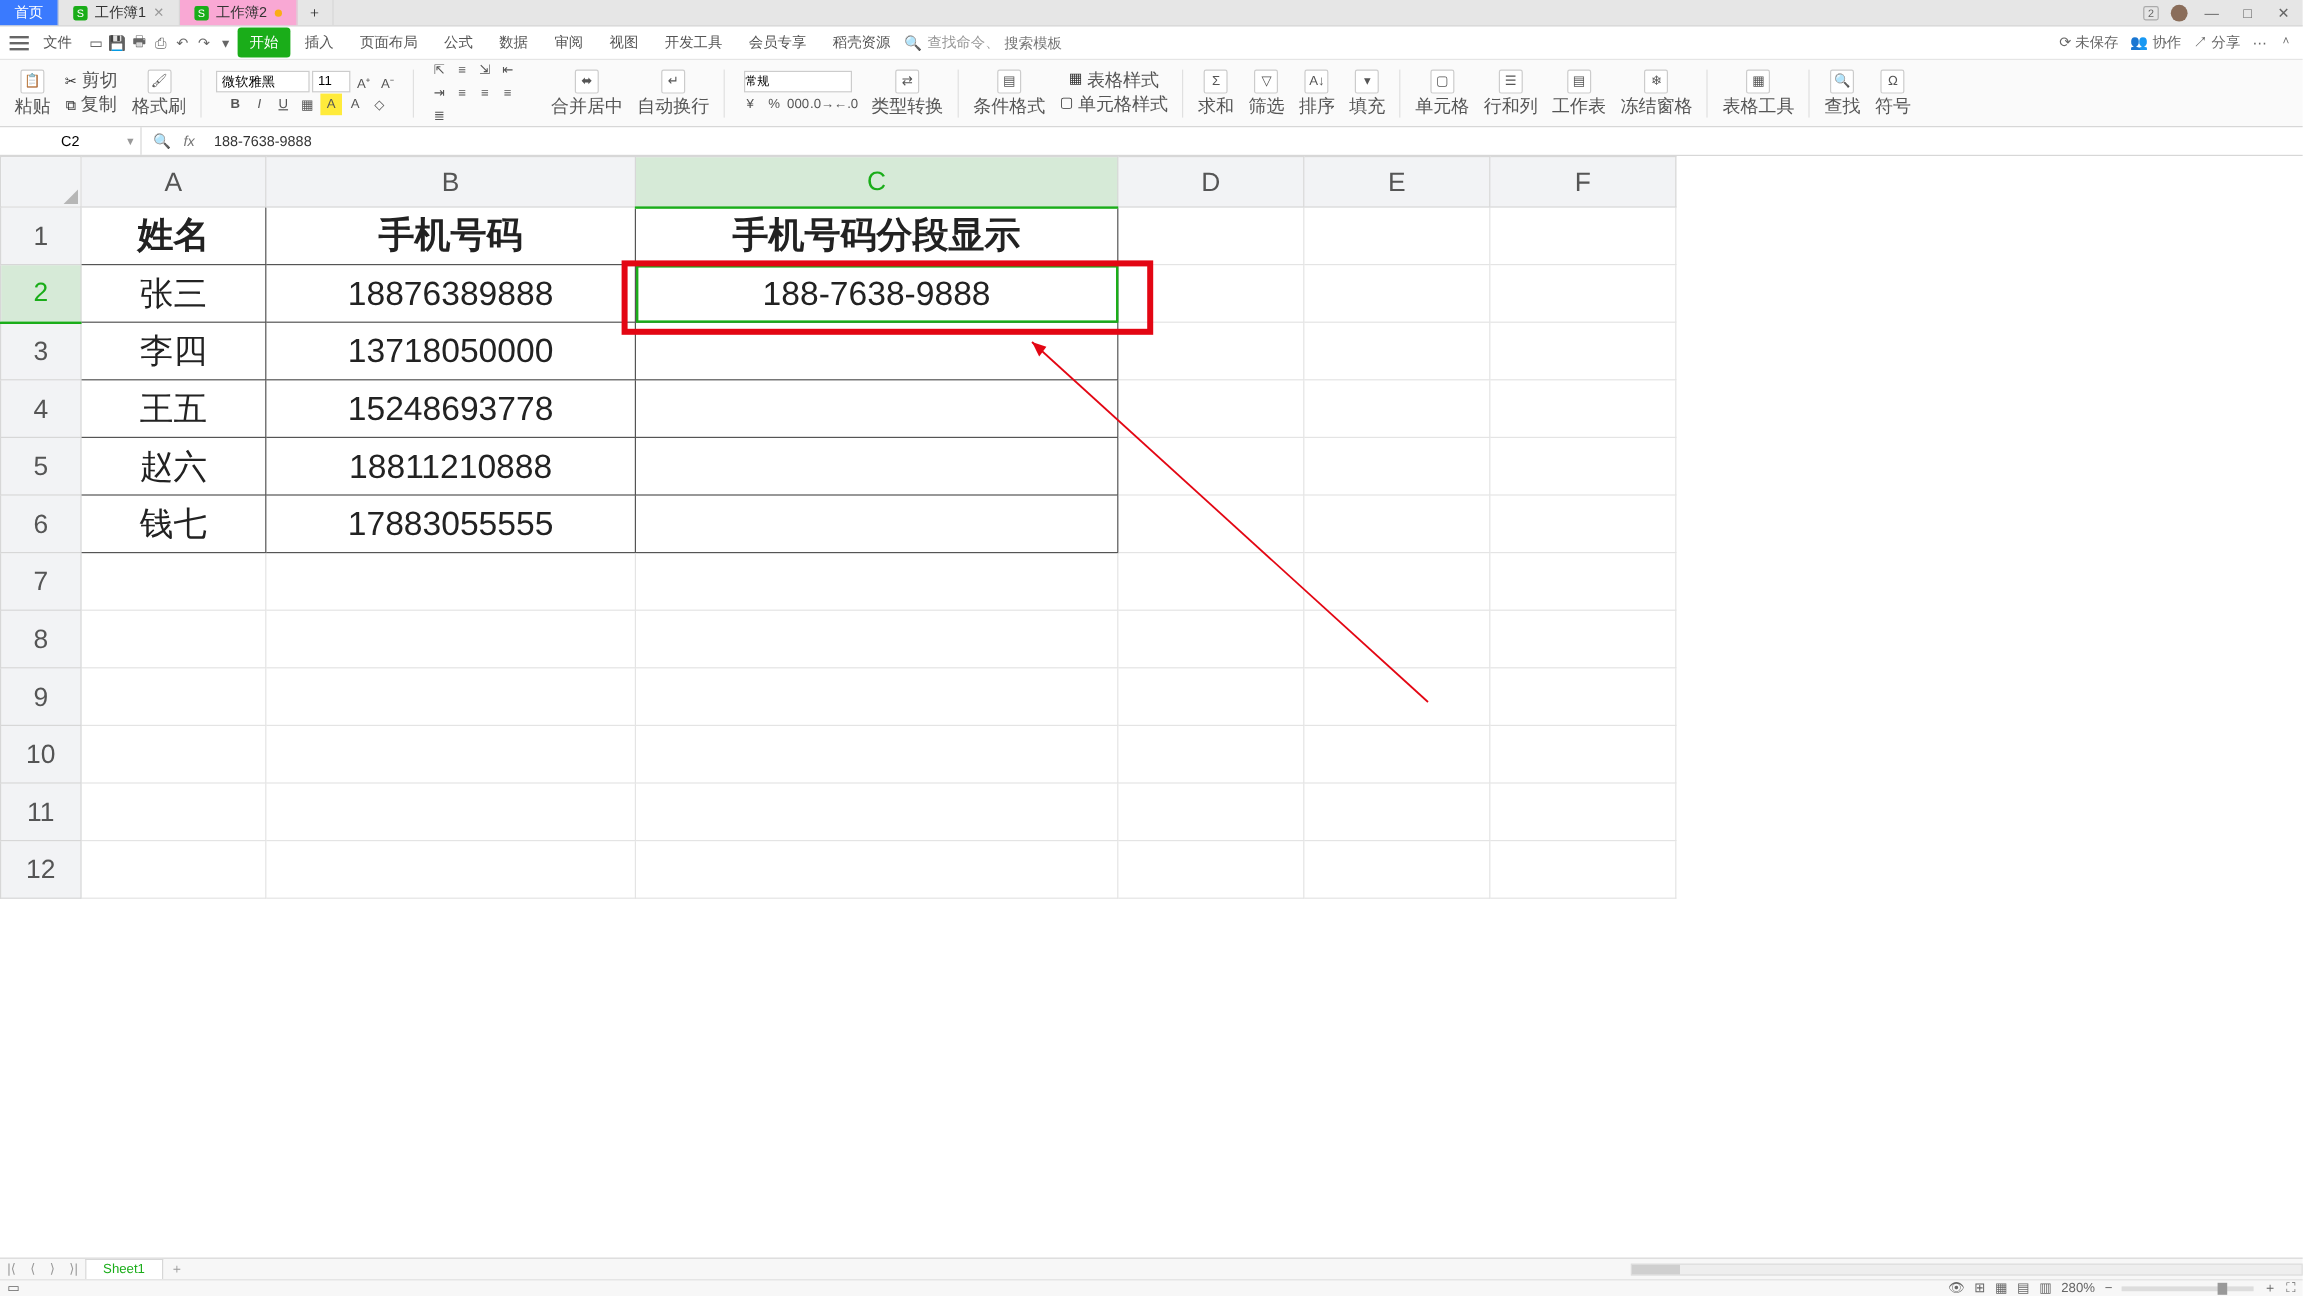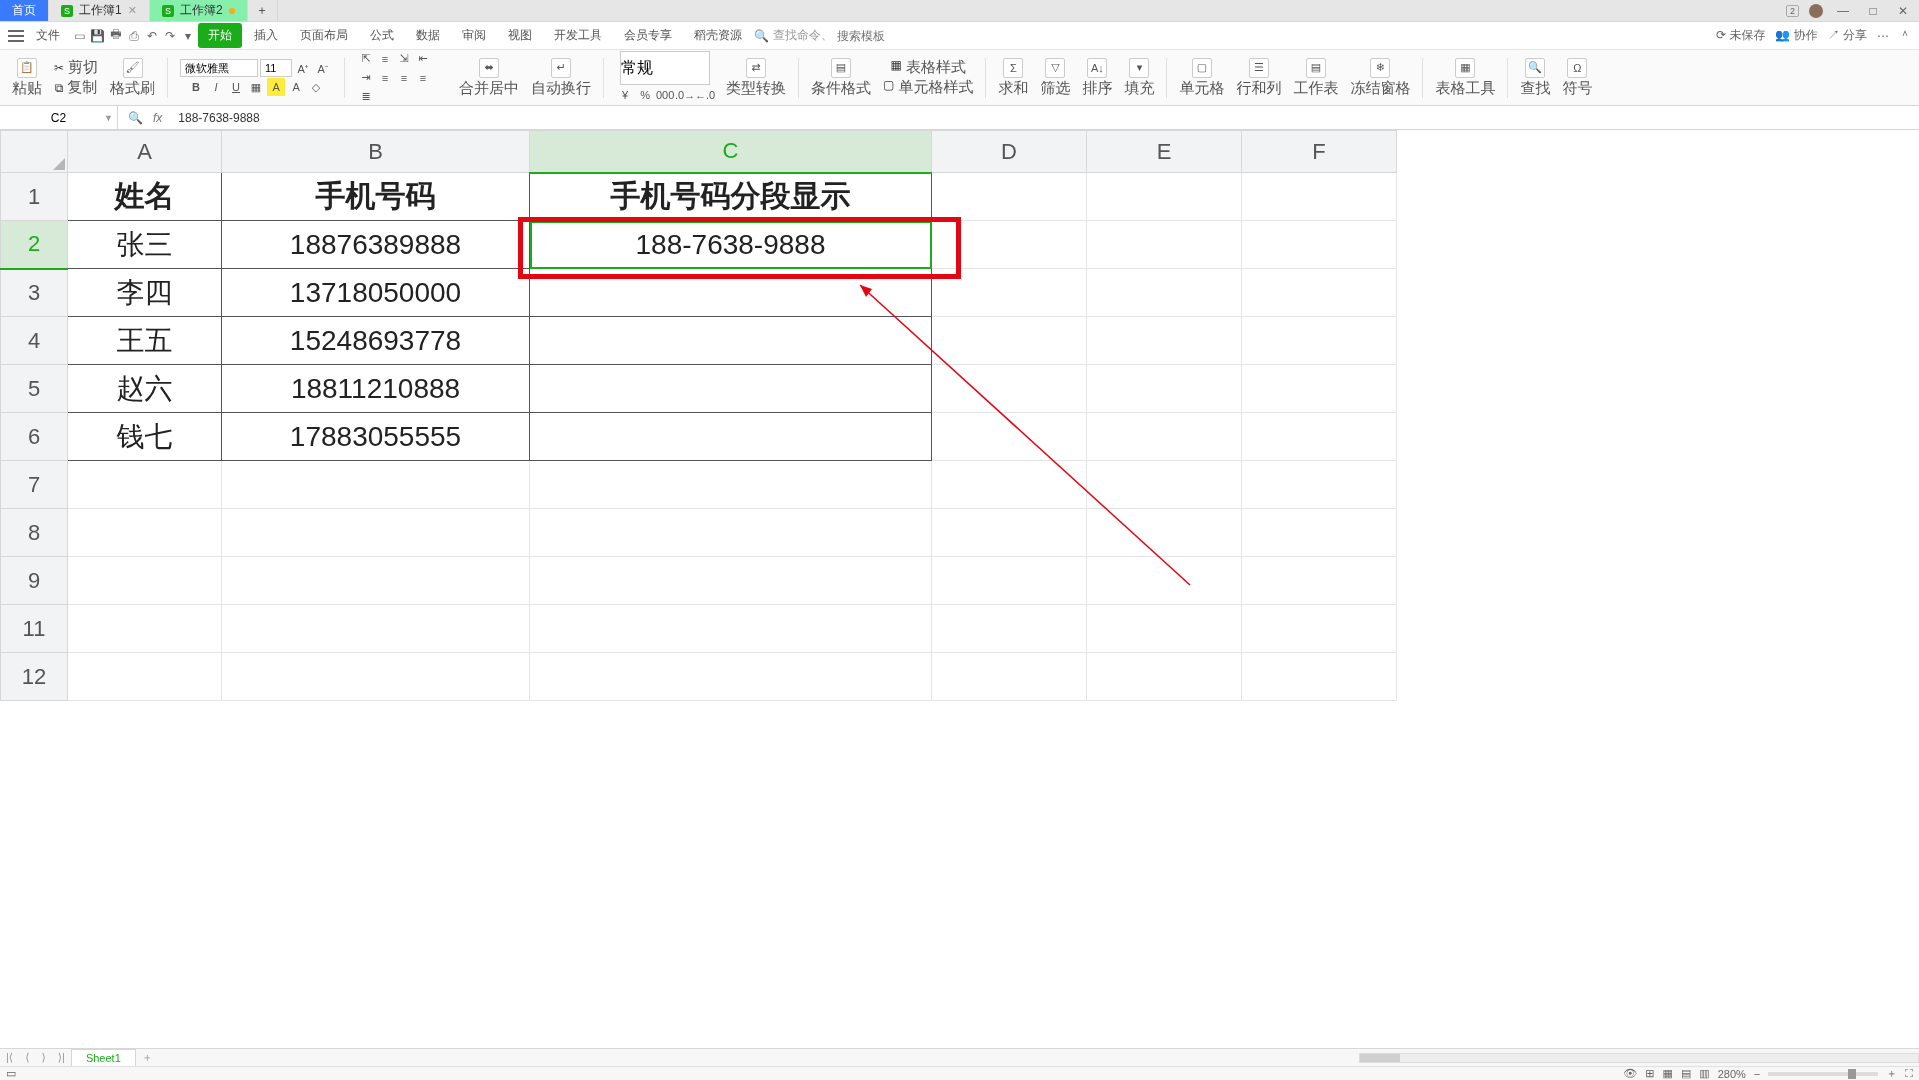--- a/index.html
+++ b/index.html
@@ -81,21 +81,21 @@
 <body>
 
 <div class="tabstrip">
   <div class="tab home">
       <span>首页</span>
     </div>
   <div class="tab green-icon">
       <span>工作簿1</span>
       <span class="closex">✕</span>
     </div>
-  <div class="tab green-icon" style="background:#86efac">
+  <div class="tab green-icon" style="background:#f9a8d4">
       <span>工作簿2</span>
       <span class="dot"></span>
     </div>
   <div class="tab" style="justify-content:center;width:30px">＋</div>
   <div class="titlebar-right">
     <span style="border:1px solid #aaa;padding:0 3px;font-size:9px;border-radius:2px">2</span>
     <span class="avatar"></span>
     <span class="winbtn">—</span>
     <span class="winbtn">□</span>
     <span class="winbtn">✕</span>
@@ -190,21 +190,21 @@
   <div class="rgroup">
       <div class="ricon">⬌</div>
       <div class="lbl">合并居中</div>
     </div>
   <div class="rgroup">
       <div class="ricon">↵</div>
       <div class="lbl">自动换行</div>
     </div>
   <div class="vr"></div>
   <div class="rgroup">
-    <input style="width: 90px; height: 34px; border: 1px solid rgb(204, 204, 204); font-size: 16px; font-family: Liberation Serif, serif;" value="常规">
+    <input style="width: 90px; height: 18px; border: 1px solid rgb(204, 204, 204); font-size: 10px; font-family: Liberation Serif, serif;" value="常规">
     <div class="fontbox">
       <span class="mini">¥</span>
       <span class="mini">%</span>
       <span class="mini">000</span>
       <span class="mini">.0→</span>
       <span class="mini">←.0</span>
     </div>
   </div>
   <div class="rgroup">
       <div class="ricon">⇄</div>
@@ -374,20 +374,29 @@
   <tr>
           <th class="rowhead">9</th>
           <td></td>
           <td></td>
           <td></td>
           <td></td>
           <td></td>
           <td></td>
         </tr>
   <tr>
+          <th class="rowhead">10</th>
+          <td></td>
+          <td></td>
+          <td></td>
+          <td></td>
+          <td></td>
+          <td></td>
+        </tr>
+  <tr>
           <th class="rowhead">11</th>
           <td></td>
           <td></td>
           <td></td>
           <td></td>
           <td></td>
           <td></td>
         </tr>
   <tr>
           <th class="rowhead">12</th>

